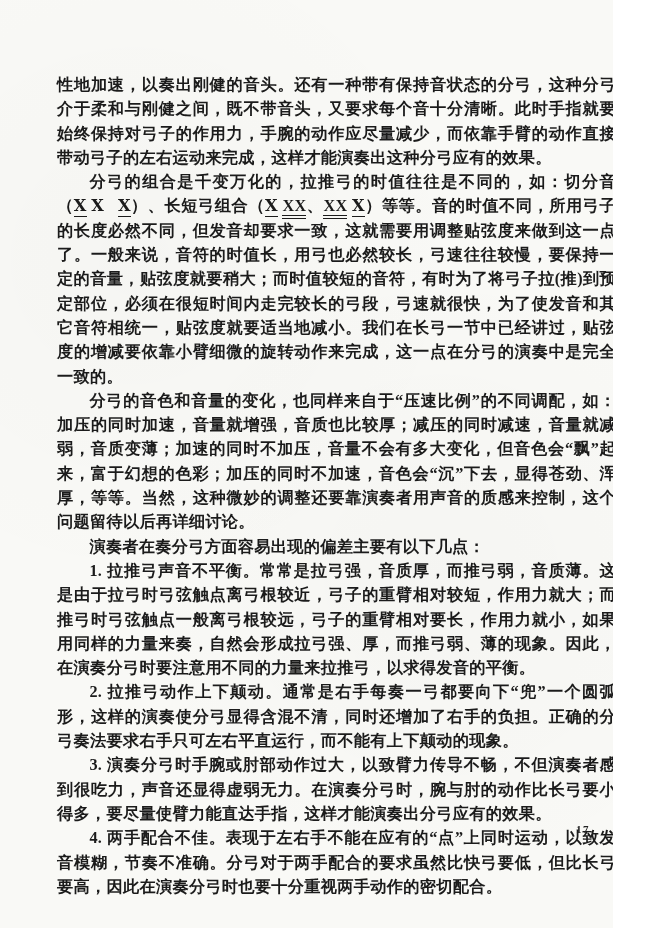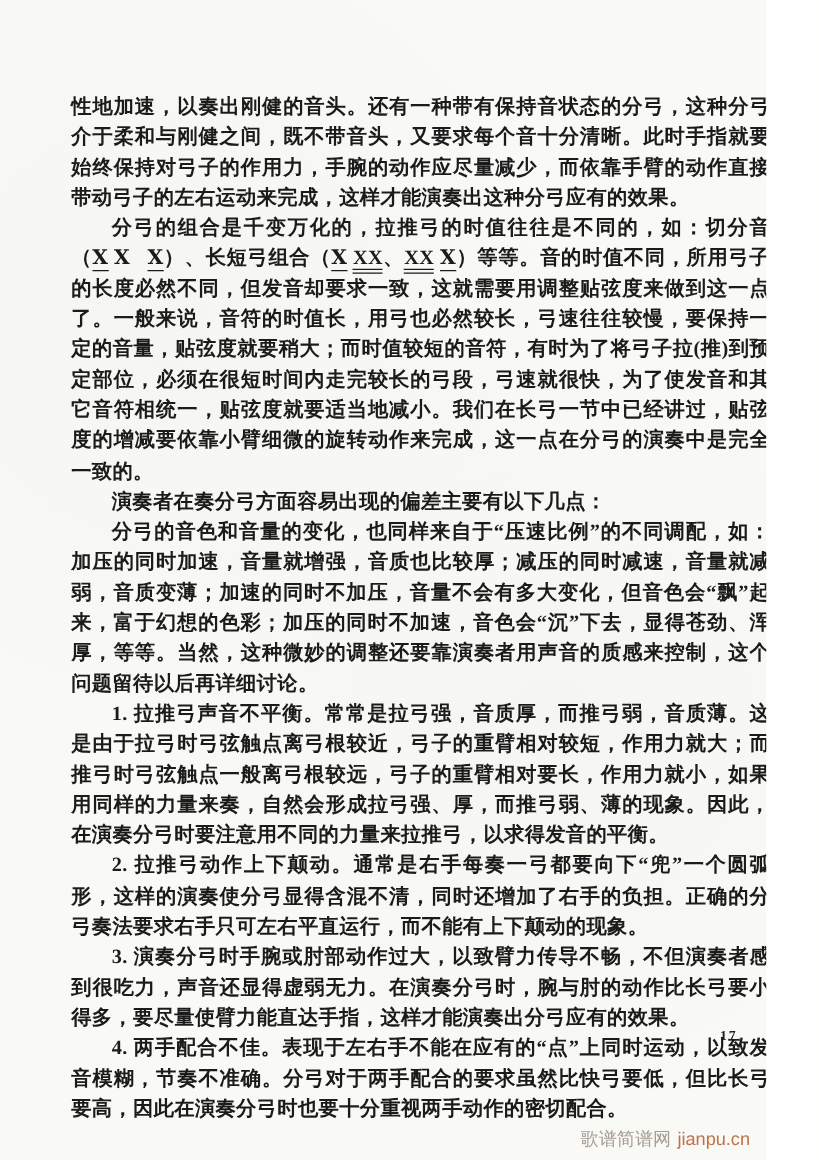--- a/index.html
+++ b/index.html
@@ -75,24 +75,21 @@
     margin-left: 5px;
   }
 </style>
 </head>
 <body>
 
 <div class="page">
   <div class="content" id="content">
       <p class="para"><span>性地加速，以奏出刚健的音头。还有一种带有保持音状态的分弓，这种分弓介于柔和与刚健之间，既不带音头，又要求每个音十分清晰。此时手指就要始终保持对弓子的作用力，手腕的动作应尽量减少，而依靠手臂的动作直接带动弓子的左右运动来完成，这样才能演奏出这种分弓应有的效果。</span></p>
       <p class="para indent"><span>分弓的组合是千变万化的，拉推弓的时值往往是不同的，如：切分音（</span><span class="u1">X</span><span>&nbsp;</span><span class="plainx">X</span><span>&nbsp;&nbsp;&nbsp;</span><span class="u1">X</span><span>）、长短弓组合（</span><span class="u1">X</span><span>&nbsp;</span><span class="u2">XX</span><span>、</span><span class="u2">XX</span><span>&nbsp;</span><span class="u1">X</span><span>）等等。音的时值不同，所用弓子的长度必然不同，但发音却要求一致，这就需要用调整贴弦度来做到这一点了。一般来说，音符的时值长，用弓也必然较长，弓速往往较慢，要保持一定的音量，贴弦度就要稍大；而时值较短的音符，有时为了将弓子拉(推)到预定部位，必须在很短时间内走完较长的弓段，弓速就很快，为了使发音和其它音符相统一，贴弦度就要适当地减小。我们在长弓一节中已经讲过，贴弦度的增减要依靠小臂细微的旋转动作来完成，这一点在分弓的演奏中是完全一致的。</span></p>
+      <p class="para indent"><span>分弓的音色和音量的变化，也同样来自于“压速比例”的不同调配，如：加压的同时加速，音量就增强，音质也比较厚；减压的同时减速，音量就减弱，音质变薄；加速的同时不加压，音量不会有多大变化，但音色会“飘”起来，富于幻想的色彩；加压的同时不加速，音色会“沉”下去，显得苍劲、浑厚，等等。当然，这种微妙的调整还要靠演奏者用声音的质感来控制，这个问题留待以后再详细讨论。</span></p>
       <p class="para indent"><span>演奏者在奏分弓方面容易出现的偏差主要有以下几点：</span></p>
-      <p class="para indent"><span>分弓的音色和音量的变化，也同样来自于“压速比例”的不同调配，如：加压的同时加速，音量就增强，音质也比较厚；减压的同时减速，音量就减弱，音质变薄；加速的同时不加压，音量不会有多大变化，但音色会“飘”起来，富于幻想的色彩；加压的同时不加速，音色会“沉”下去，显得苍劲、浑厚，等等。当然，这种微妙的调整还要靠演奏者用声音的质感来控制，这个问题留待以后再详细讨论。</span></p>
       <p class="para indent"><span>1. 拉推弓声音不平衡。常常是拉弓强，音质厚，而推弓弱，音质薄。这是由于拉弓时弓弦触点离弓根较近，弓子的重臂相对较短，作用力就大；而推弓时弓弦触点一般离弓根较远，弓子的重臂相对要长，作用力就小，如果用同样的力量来奏，自然会形成拉弓强、厚，而推弓弱、薄的现象。因此，在演奏分弓时要注意用不同的力量来拉推弓，以求得发音的平衡。</span></p>
       <p class="para indent"><span>2. 拉推弓动作上下颠动。通常是右手每奏一弓都要向下“兜”一个圆弧形，这样的演奏使分弓显得含混不清，同时还增加了右手的负担。正确的分弓奏法要求右手只可左右平直运行，而不能有上下颠动的现象。</span></p>
       <p class="para indent"><span>3. 演奏分弓时手腕或肘部动作过大，以致臂力传导不畅，不但演奏者感到很吃力，声音还显得虚弱无力。在演奏分弓时，腕与肘的动作比长弓要小得多，要尽量使臂力能直达手指，这样才能演奏出分弓应有的效果。</span></p>
       <p class="para indent"><span>4. 两手配合不佳。表现于左右手不能在应有的“点”上同时运动，以致发音模糊，节奏不准确。分弓对于两手配合的要求虽然比快弓要低，但比长弓要高，因此在演奏分弓时也要十分重视两手动作的密切配合。</span></p>
     </div>
   <div class="pagenum">17</div>
-  <div class="watermark">
-    <span class="wm-cn">歌谱简谱网</span><span class="wm-link">jianpu.cn</span>
-  </div>
 </div>
 
 </body></html>

